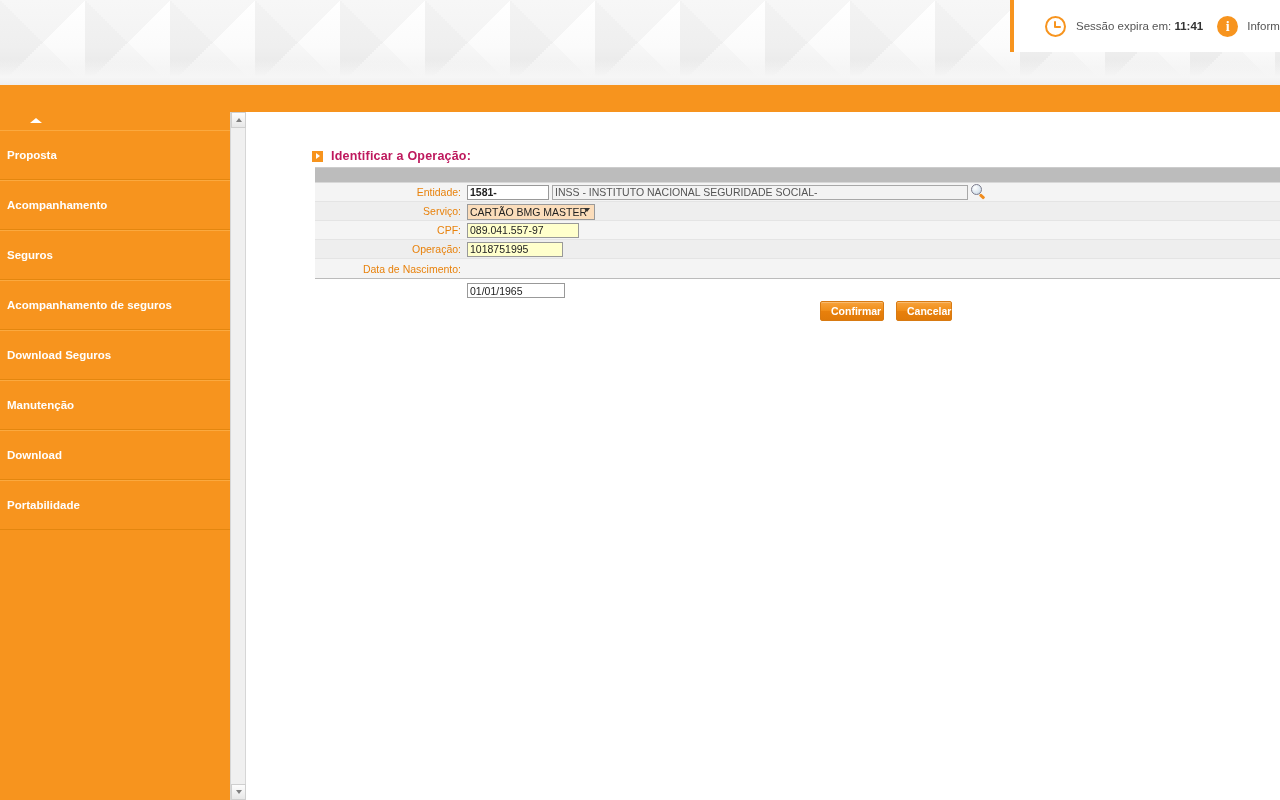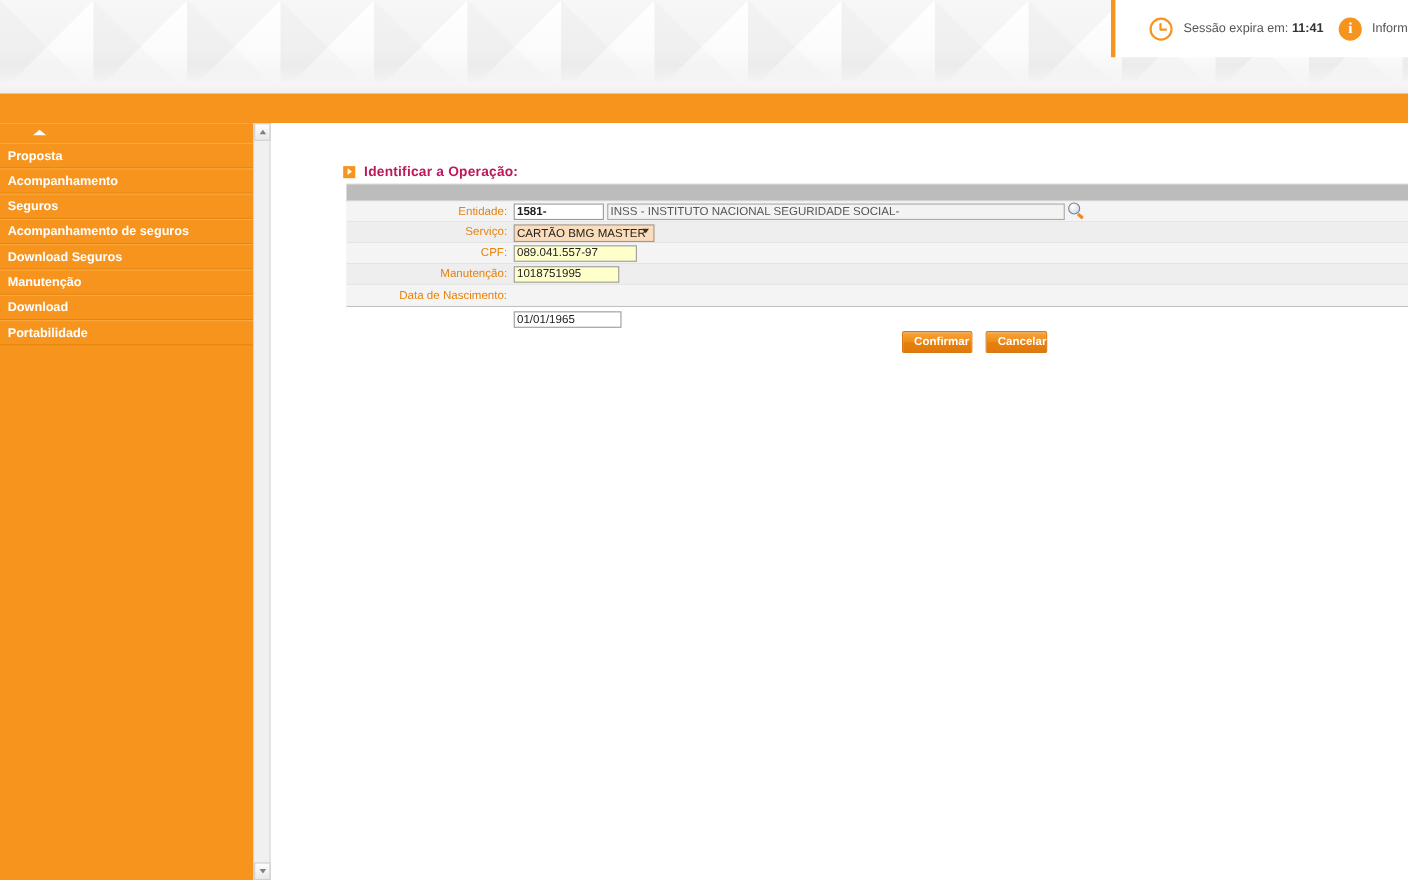--- a/index.html
+++ b/index.html
@@ -107,21 +107,21 @@
   }
   .sidebar-toggle .caret {
     position: absolute;
     left: 30px; top: 6px;
     width: 0; height: 0;
     border-left: 6px solid transparent;
     border-right: 6px solid transparent;
     border-bottom: 5px solid #ffffff;
   }
   .menu-item {
-    height: 23px;
+    height: 50px;
     display: flex;
     align-items: center;
     padding-left: 7px;
     color: #ffffff;
     font-size: 11.5px;
     font-weight: bold;
     border-bottom: 1px solid #e3860f;
     border-top: 1px solid #fba93f;
     cursor: pointer;
     white-space: nowrap;
@@ -402,21 +402,21 @@
     </div>
 
     <div class="frow">
       <div class="flabel">CPF:</div>
       <div class="fval">
         <input class="txt req cpf" type="text" value="089.041.557-97" style="">
       </div>
     </div>
 
     <div class="frow">
-      <div class="flabel">Manutenção:</div>
+      <div class="flabel">Operação:</div>
       <div class="fval">
         <input class="txt req mat" type="text" value="1018751995" style="">
       </div>
     </div>
 
     <div class="frow">
       <div class="flabel">Data de Nascimento:</div>
       <div class="fval">
         <input class="txt nasc" type="text" value="01/01/1965" style="">
       </div>

